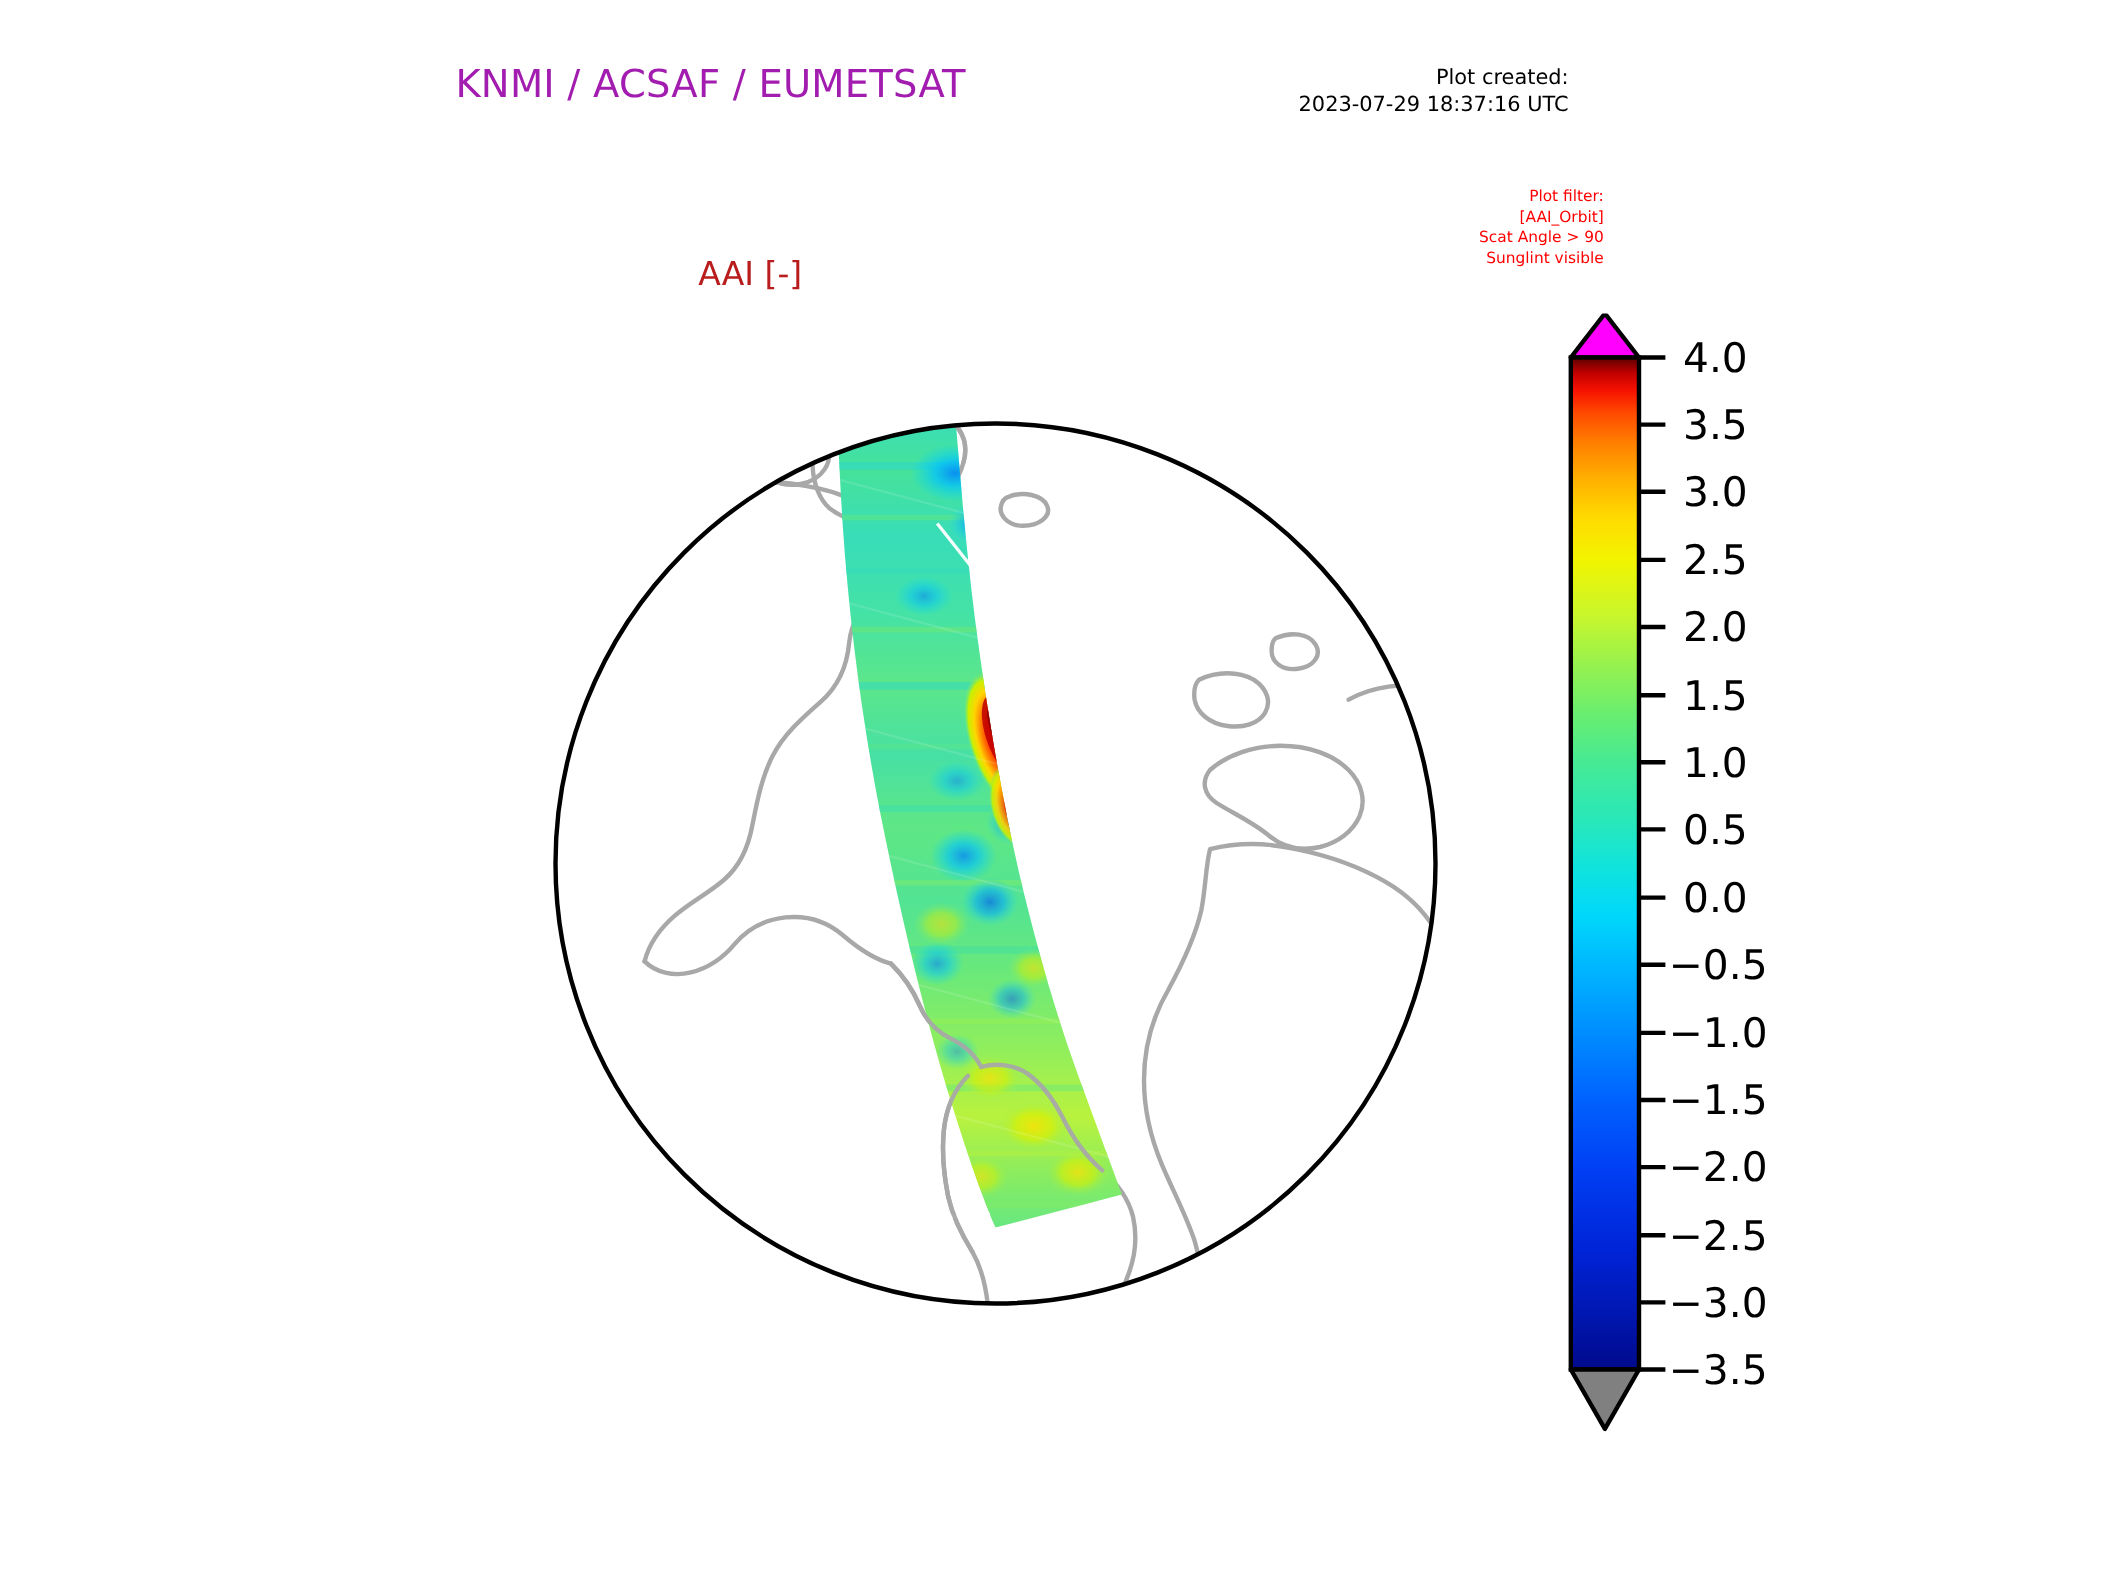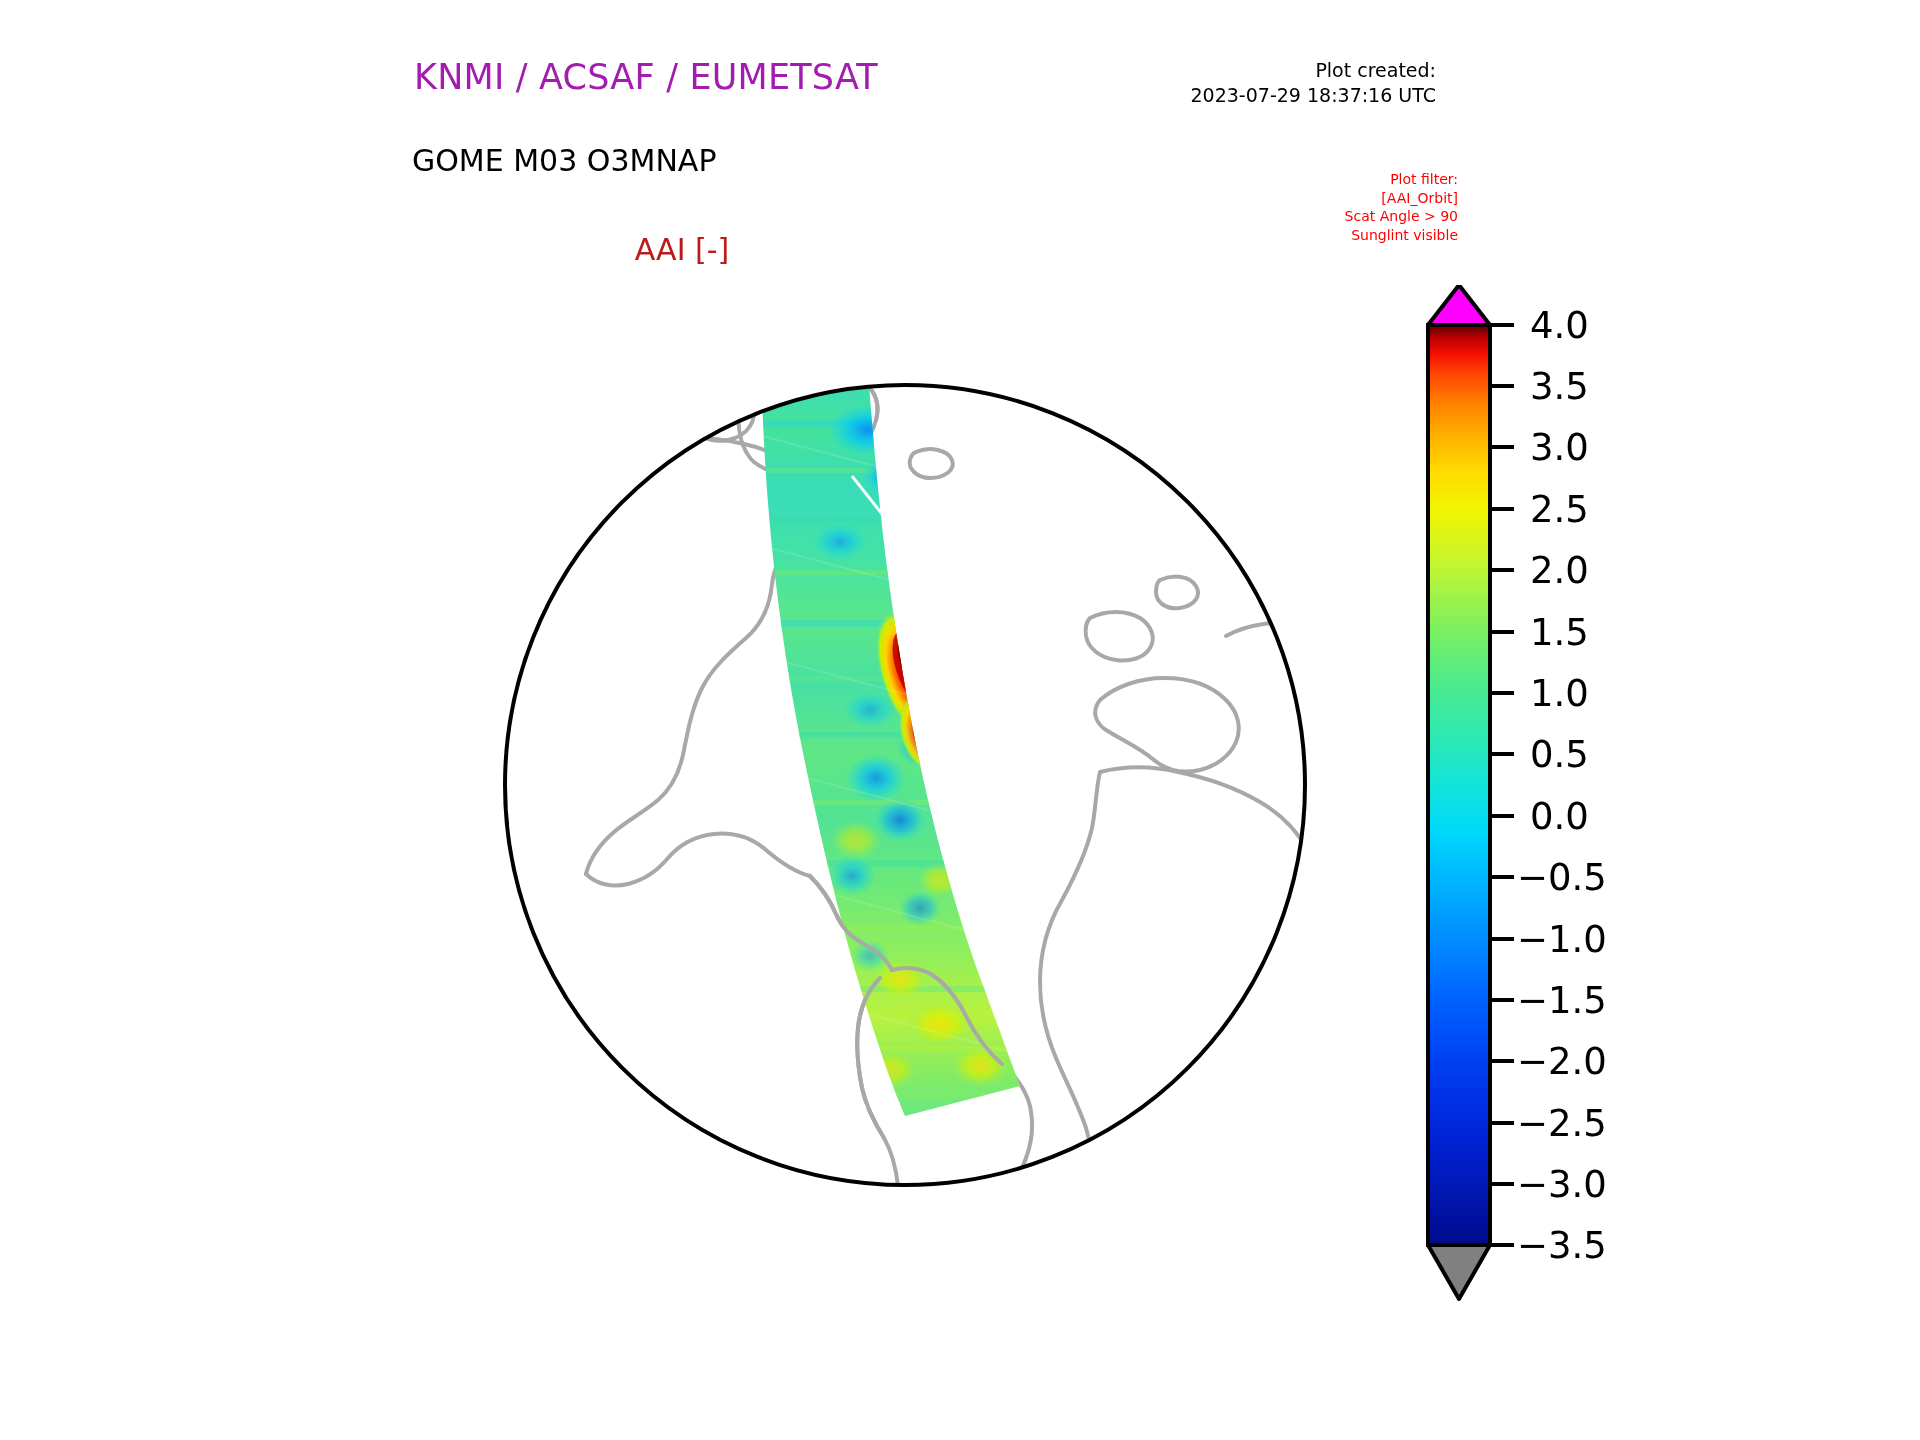--- a/index.html
+++ b/index.html
@@ -22,21 +22,21 @@
     top: 57px;
     font-size: 35px;
     color: #a21caf;
     white-space: nowrap;
     letter-spacing: 0.2px;
     text-align: right;
   }
 
   #plot-created-block {
     position: absolute;
-    right: 484px;
+    right: 494px;
     top: 58px;
     text-align: right;
     font-size: 19px;
     color: #000000;
     line-height: 1.32;
     white-space: nowrap;
   }
 
   #product-block {
     position: absolute;
@@ -107,21 +107,20 @@
 <body>
 
 <div id="org-title">KNMI / ACSAF / EUMETSAT</div>
 
 <div id="plot-created-block">
   <div>Plot created:</div>
   <div>2023-07-29 18:37:16 UTC</div>
 </div>
 
 <div id="product-block">
-  <div>GOME M03 O3MNAP</div>
 </div>
 
 <div id="quantity-title">AAI [-]</div>
 
 <div id="filter-block">
   <div>Plot filter:</div>
   <div>[AAI_Orbit]</div>
   <div>Scat Angle &gt; 90</div>
   <div>Sunglint visible</div>
 </div>

